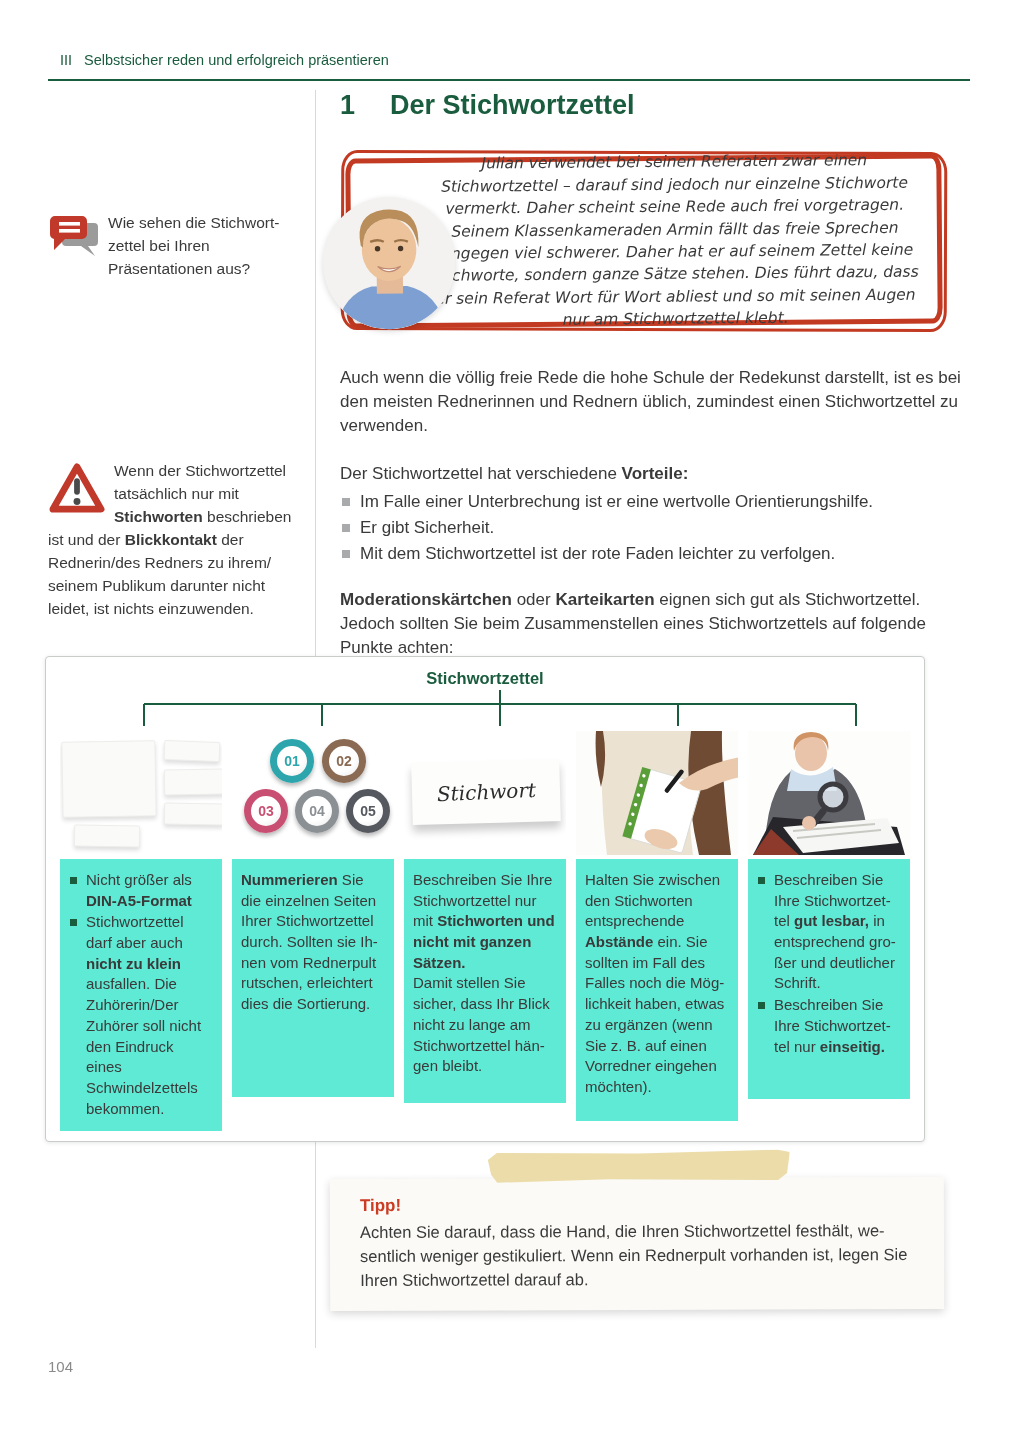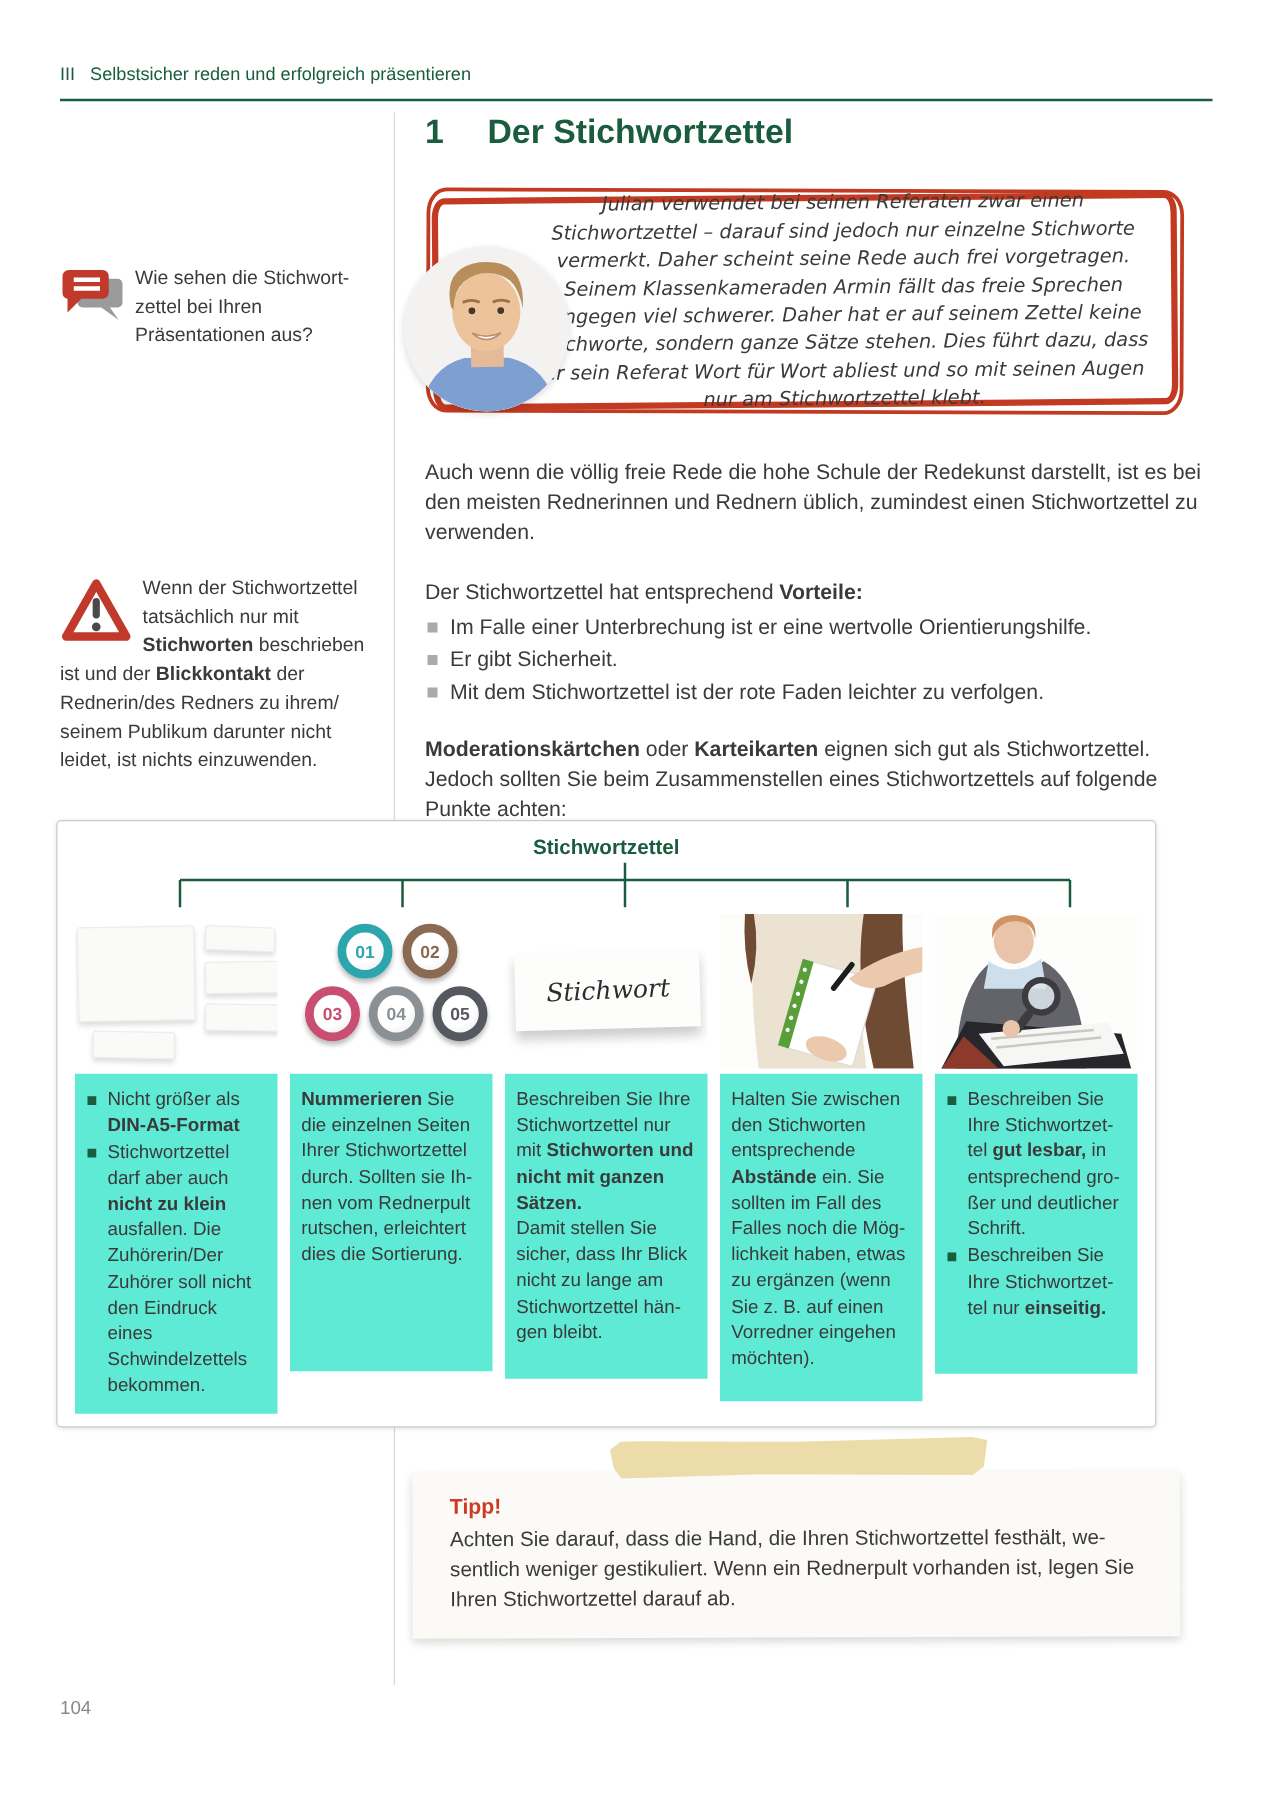--- a/index.html
+++ b/index.html
@@ -9,21 +9,21 @@
     width: 1018px; height: 1440px;
     background: #ffffff;
     font-family: "Liberation Sans", sans-serif;
     color: #3a3a3a;
     overflow: hidden;
   }
   .seg-b { font-weight: bold; }
 
   
   .chapter-header {
-    position: absolute; left: 48px; top: 52px;
+    position: absolute; left: 60px; top: 52px;
     color: #1a5c3e; font-size: 14.5px;
   }
   .chapter-header .roman { margin-right: 12px; }
   .chapter-rule {
     position: absolute; left: 48px; top: 79px;
     width: 922px; height: 2px; background: #1a5c3e;
   }
   .column-divider {
     position: absolute; left: 315px; top: 90px;
     width: 1px; height: 1258px; background: #d9d9d9; z-index: 0;
@@ -205,21 +205,21 @@
         <path d="M30 5 L55 49 L5 49 Z" fill="#ffffff" stroke="#c0392b" stroke-width="7" stroke-linejoin="round"></path>
         <rect x="27" y="17" width="6" height="17" rx="3" fill="#4a4a4a"></rect>
         <circle cx="30" cy="41" r="3.6" fill="#4a4a4a"></circle>
       </svg>
     </span>
     <span>Wenn der Stichwortzettel tatsächlich nur mit </span><span class="seg-b">Stichworten</span><span> beschrieben ist und der </span><span class="seg-b">Blickkon­takt</span><span> der Rednerin/​des Redners zu ihrem/​seinem Publikum darunter nicht leidet, ist nichts einzuwen­den.</span>
   </div>
 
   <div class="body-text">
     <p>Auch wenn die völlig freie Rede die hohe Schule der Redekunst darstellt, ist es bei den meisten Rednerinnen und Rednern üblich, zumindest einen Stichwortzettel zu verwenden.</p>
-    <p class="lead"><span>Der Stichwortzettel hat entsprechend </span><span class="seg-b">Vorteile:</span></p>
+    <p class="lead"><span>Der Stichwortzettel hat verschiedene </span><span class="seg-b">Vorteile:</span></p>
     <div class="li">
         <span class="sq"></span>
         <span>Im Falle einer Unterbrechung ist er eine wertvolle Orientierungshilfe.</span>
       </div>
     <div class="li">
         <span class="sq"></span>
         <span>Er gibt Sicherheit.</span>
       </div>
     <div class="li">
         <span class="sq"></span>

